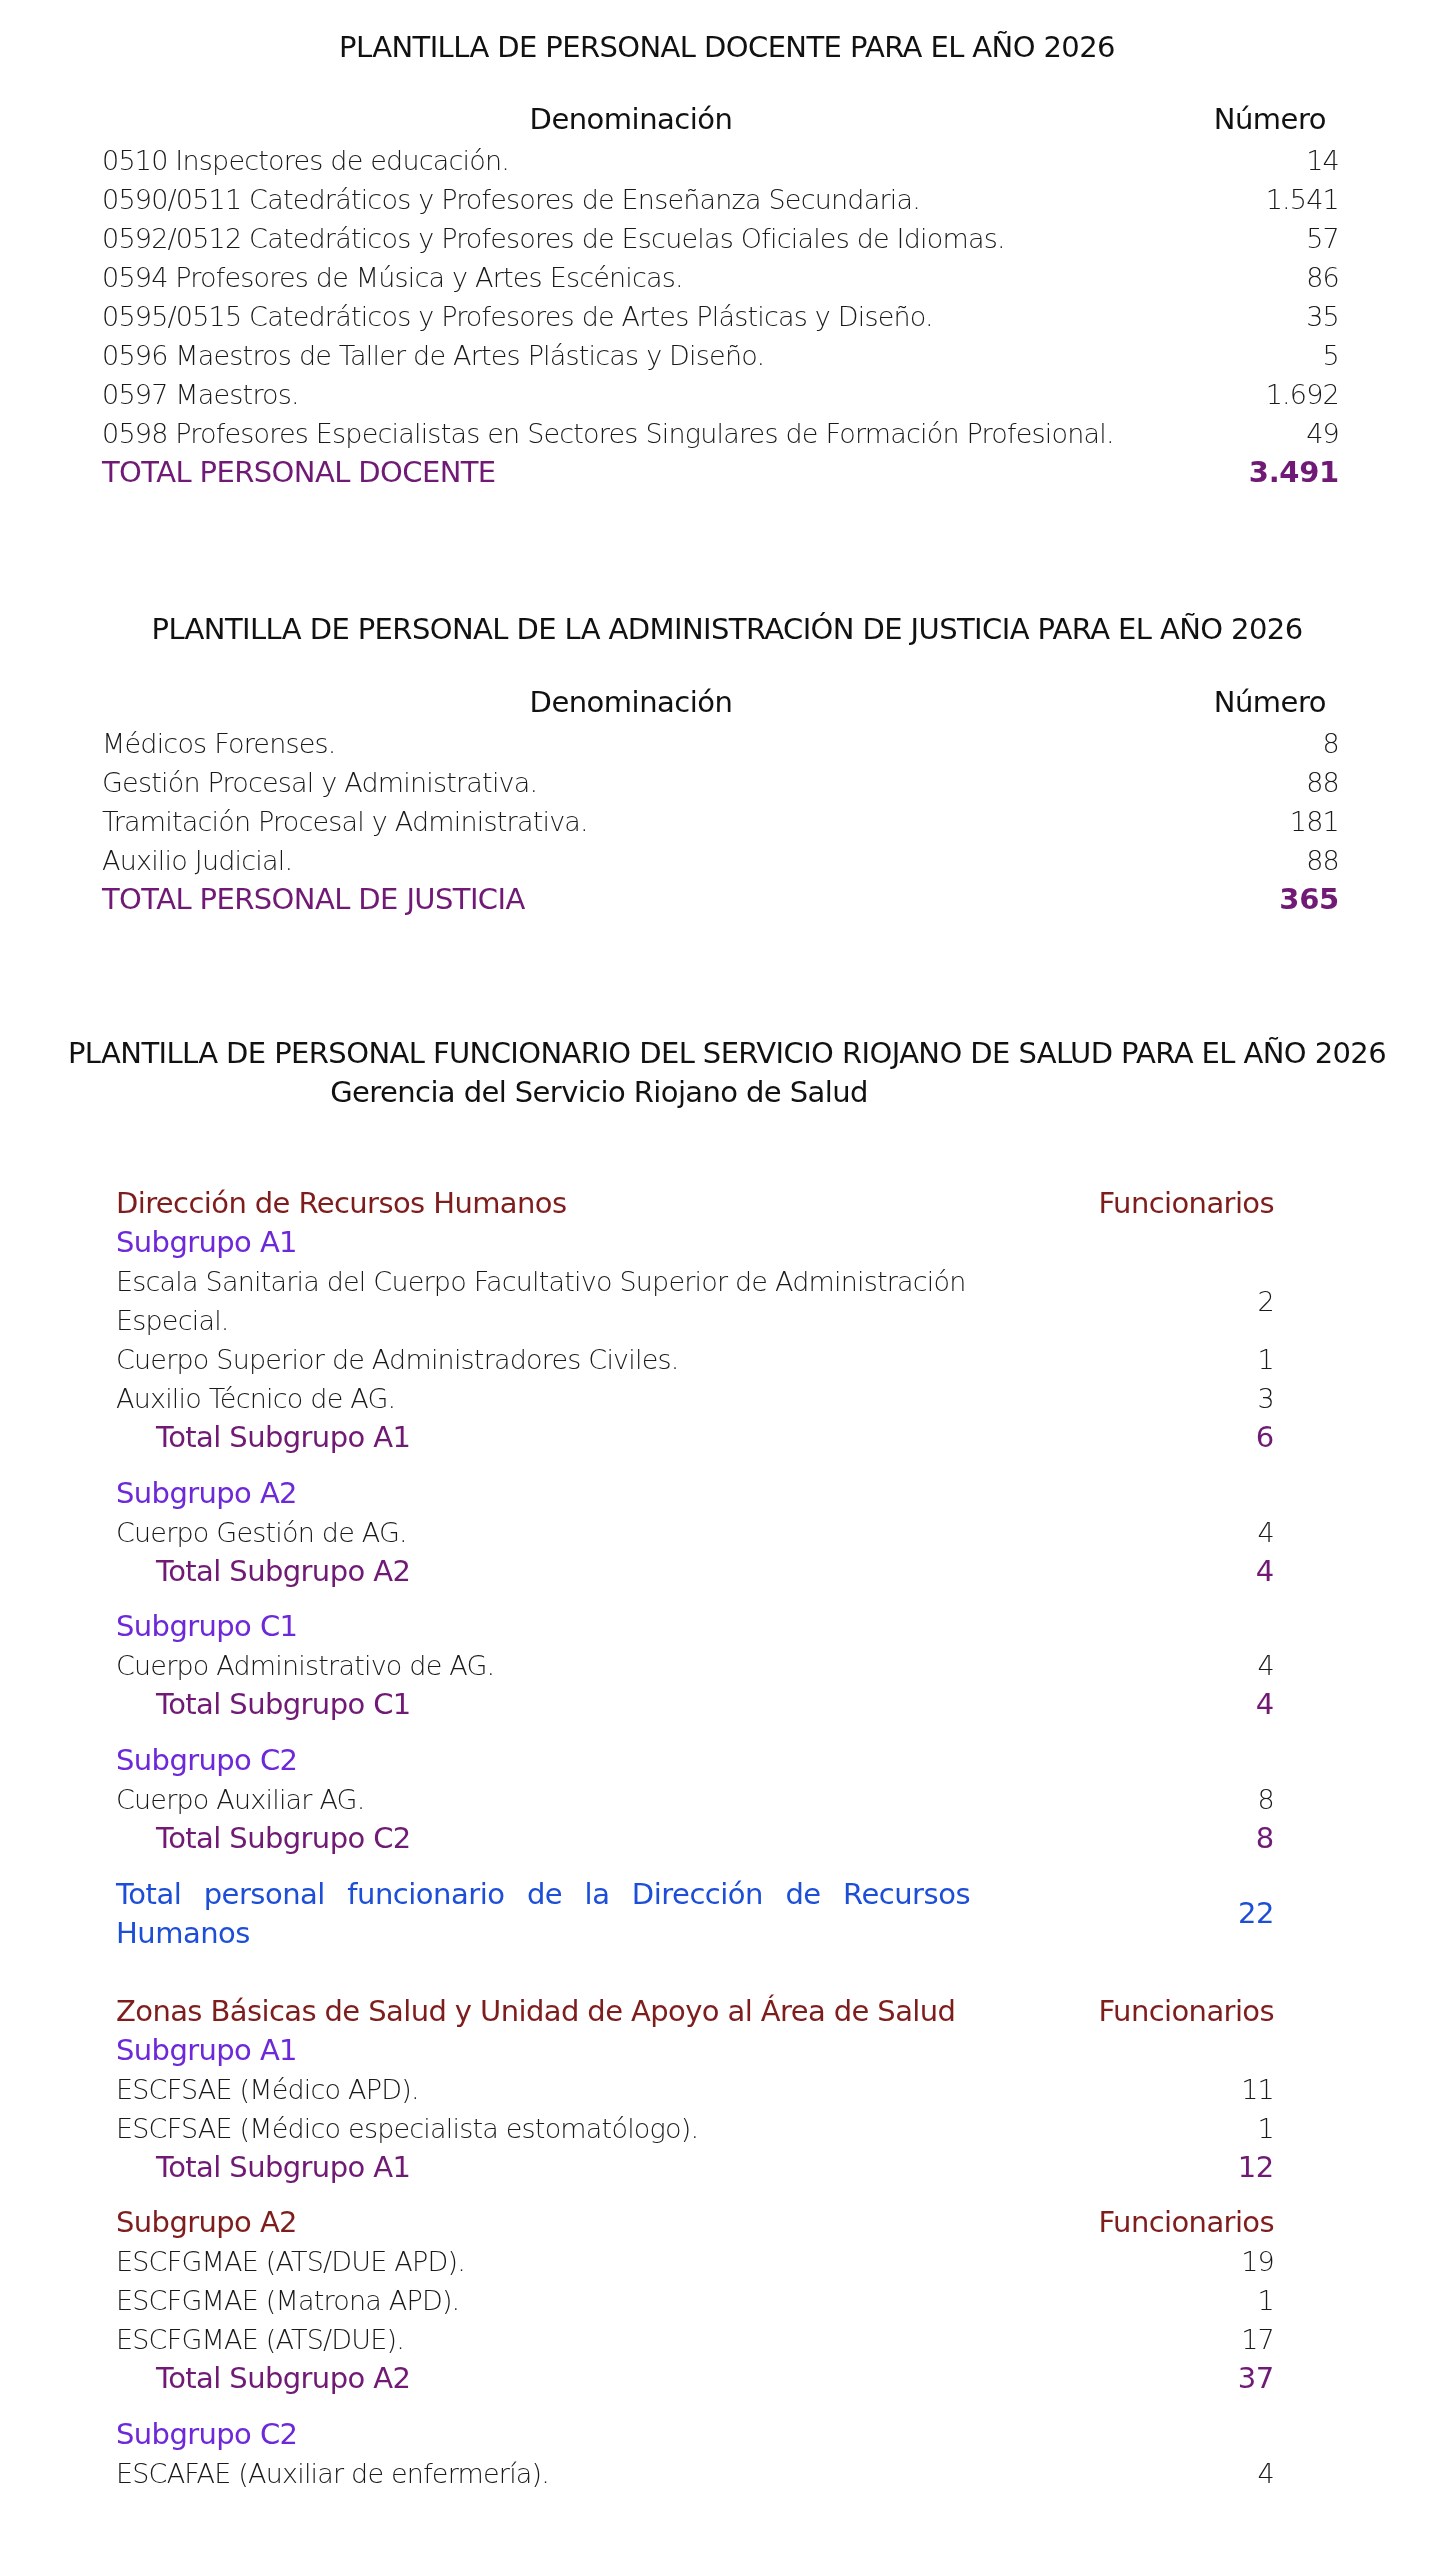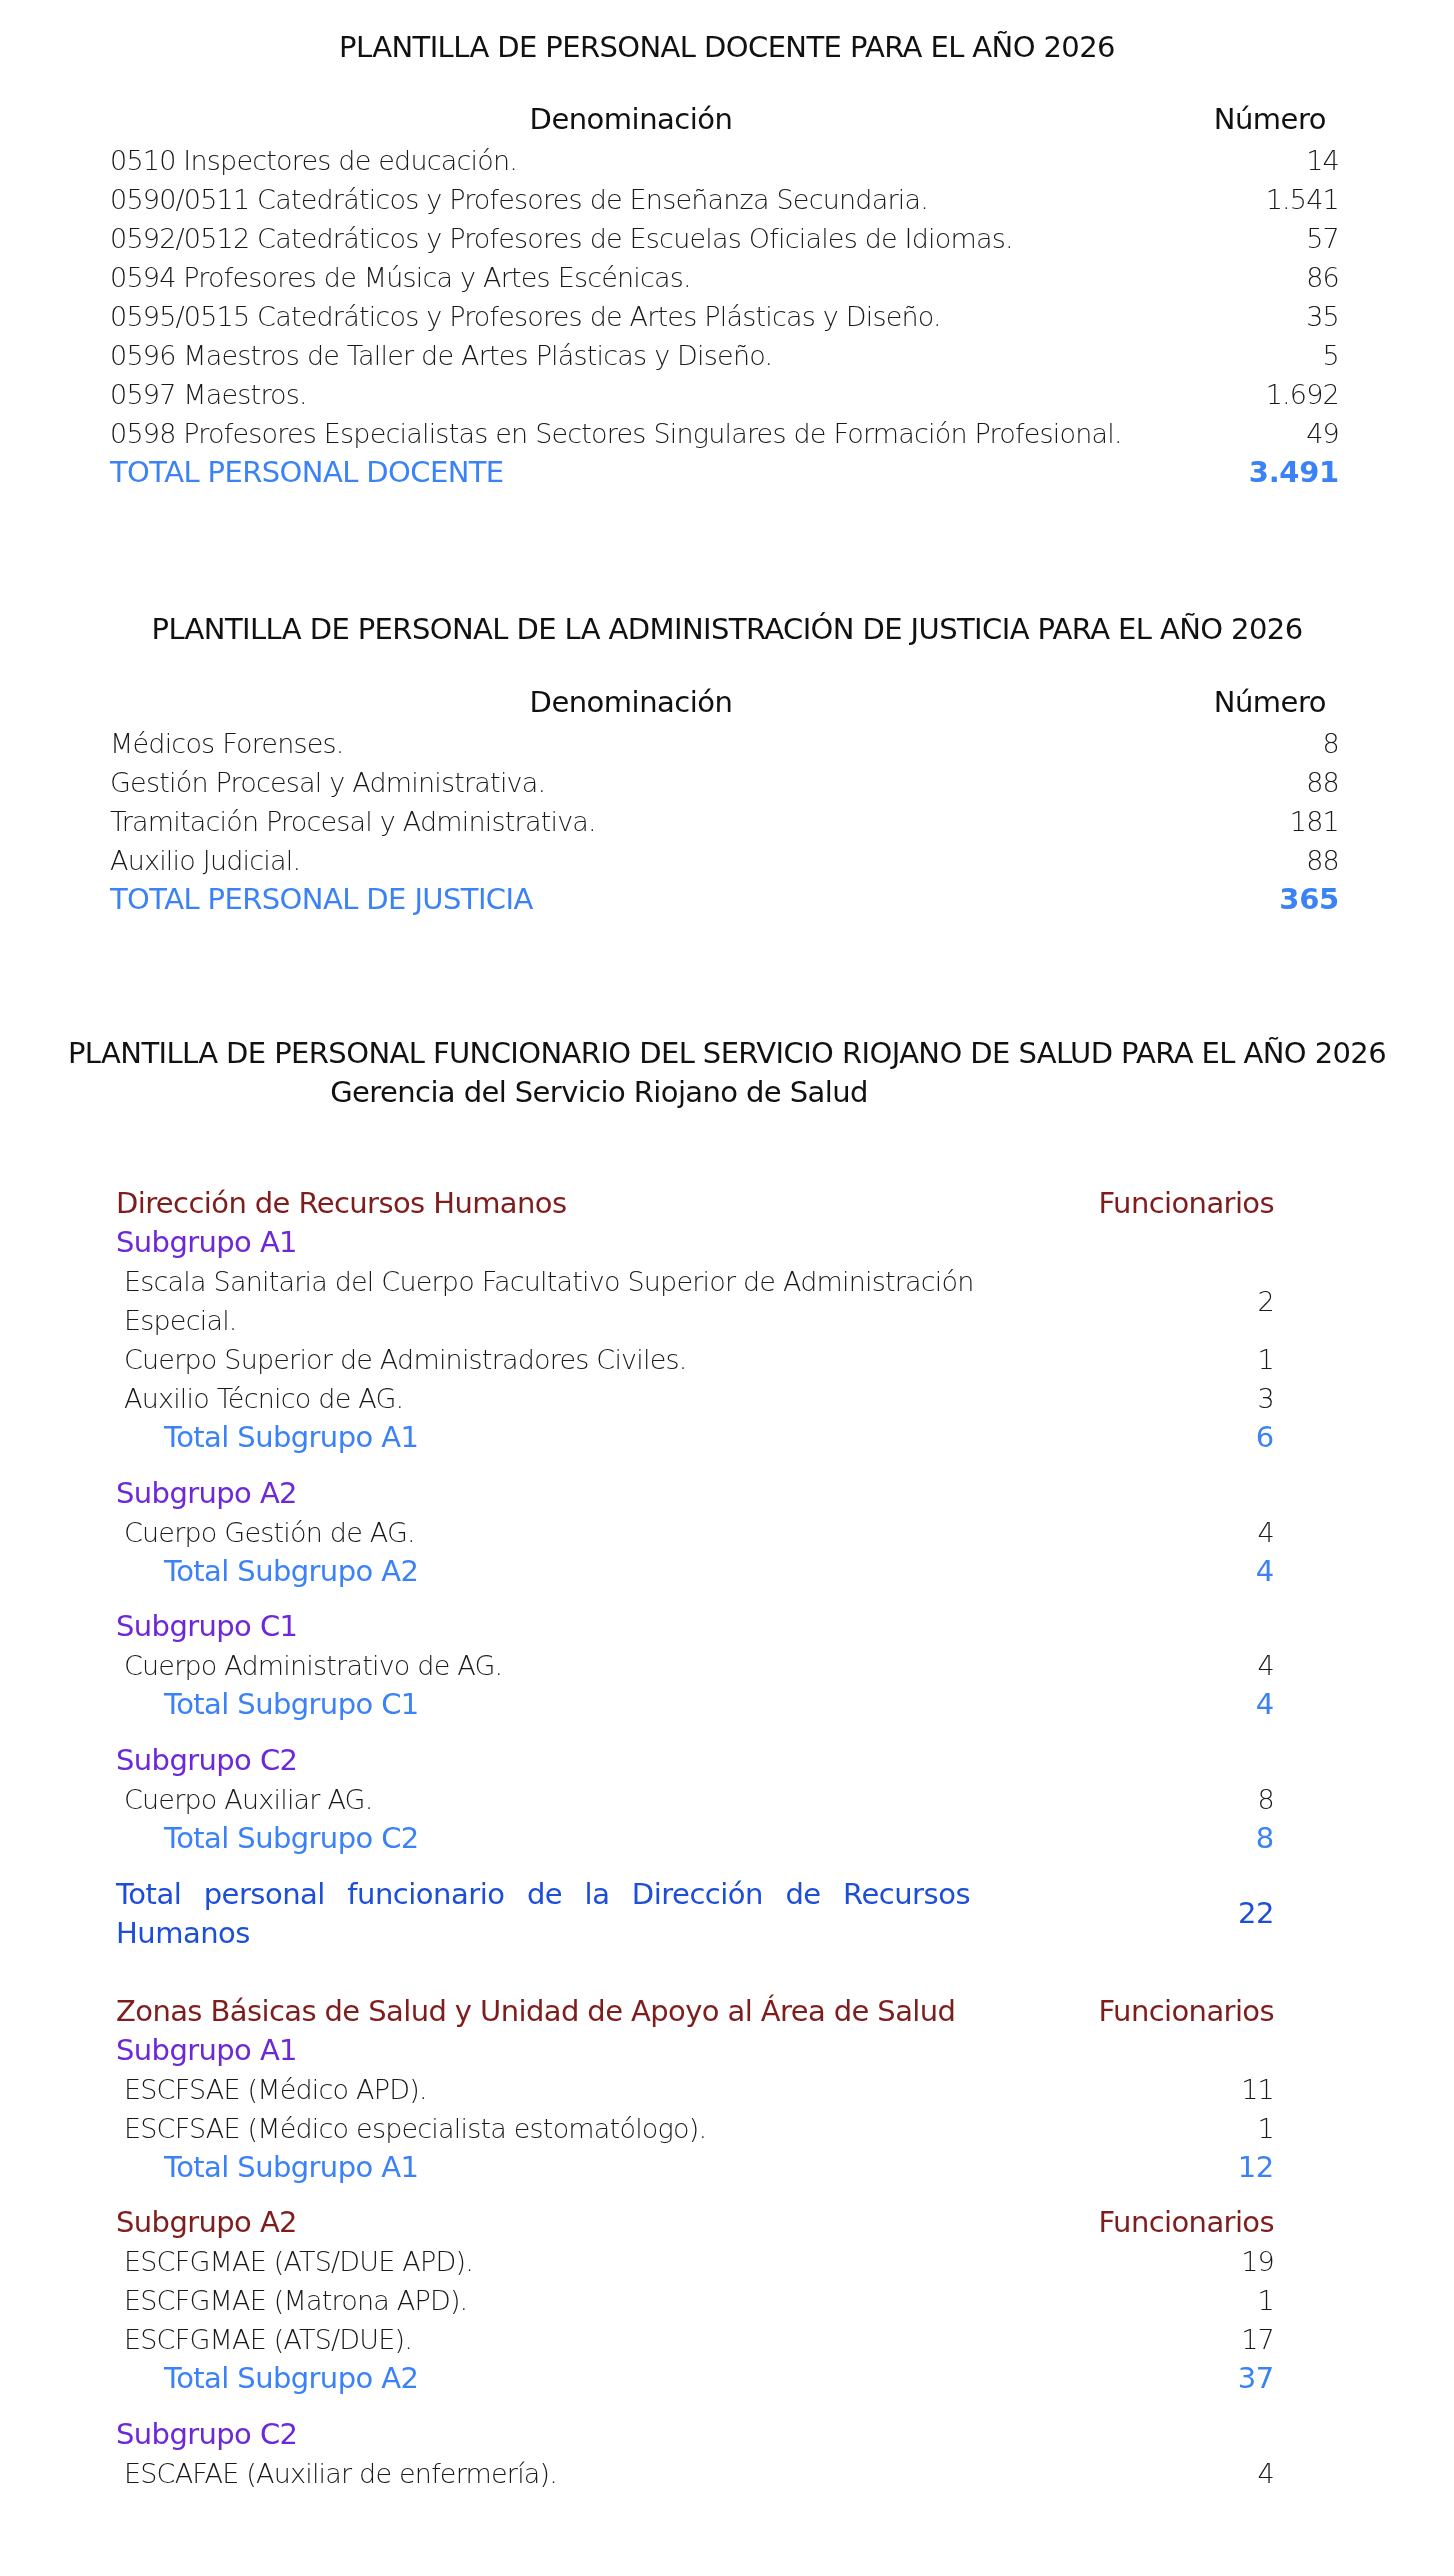--- a/index.html
+++ b/index.html
@@ -52,23 +52,23 @@
     }
     .row {
       position: relative;
       height: 39px;
       line-height: 39px;
       font-size: 27px;
       font-weight: 300;
       letter-spacing: -0.8px;
       color: #1a1a1a;
     }
-    .row .name { position: absolute; left: 8px; white-space: nowrap; }
+    .row .name { position: absolute; left: 0; white-space: nowrap; }
     .row .num  { position: absolute; right: 0; text-align: right; }
-    .row.total { font-size: 29px; font-weight: normal; color: #3b82f6; letter-spacing: -0.6px; }
+    .row.total { font-size: 29px; font-weight: normal; color: #701a75; letter-spacing: -0.6px; }
     .row.total .num { font-weight: bold; letter-spacing: -0.3px; }
 
     
     .tbl3 {
       position: absolute;
       left: 116px;
       width: 1158px;
     }
     .tbl3 .row .num { right: 0; }
     .tbl3 .grp-hdr {

